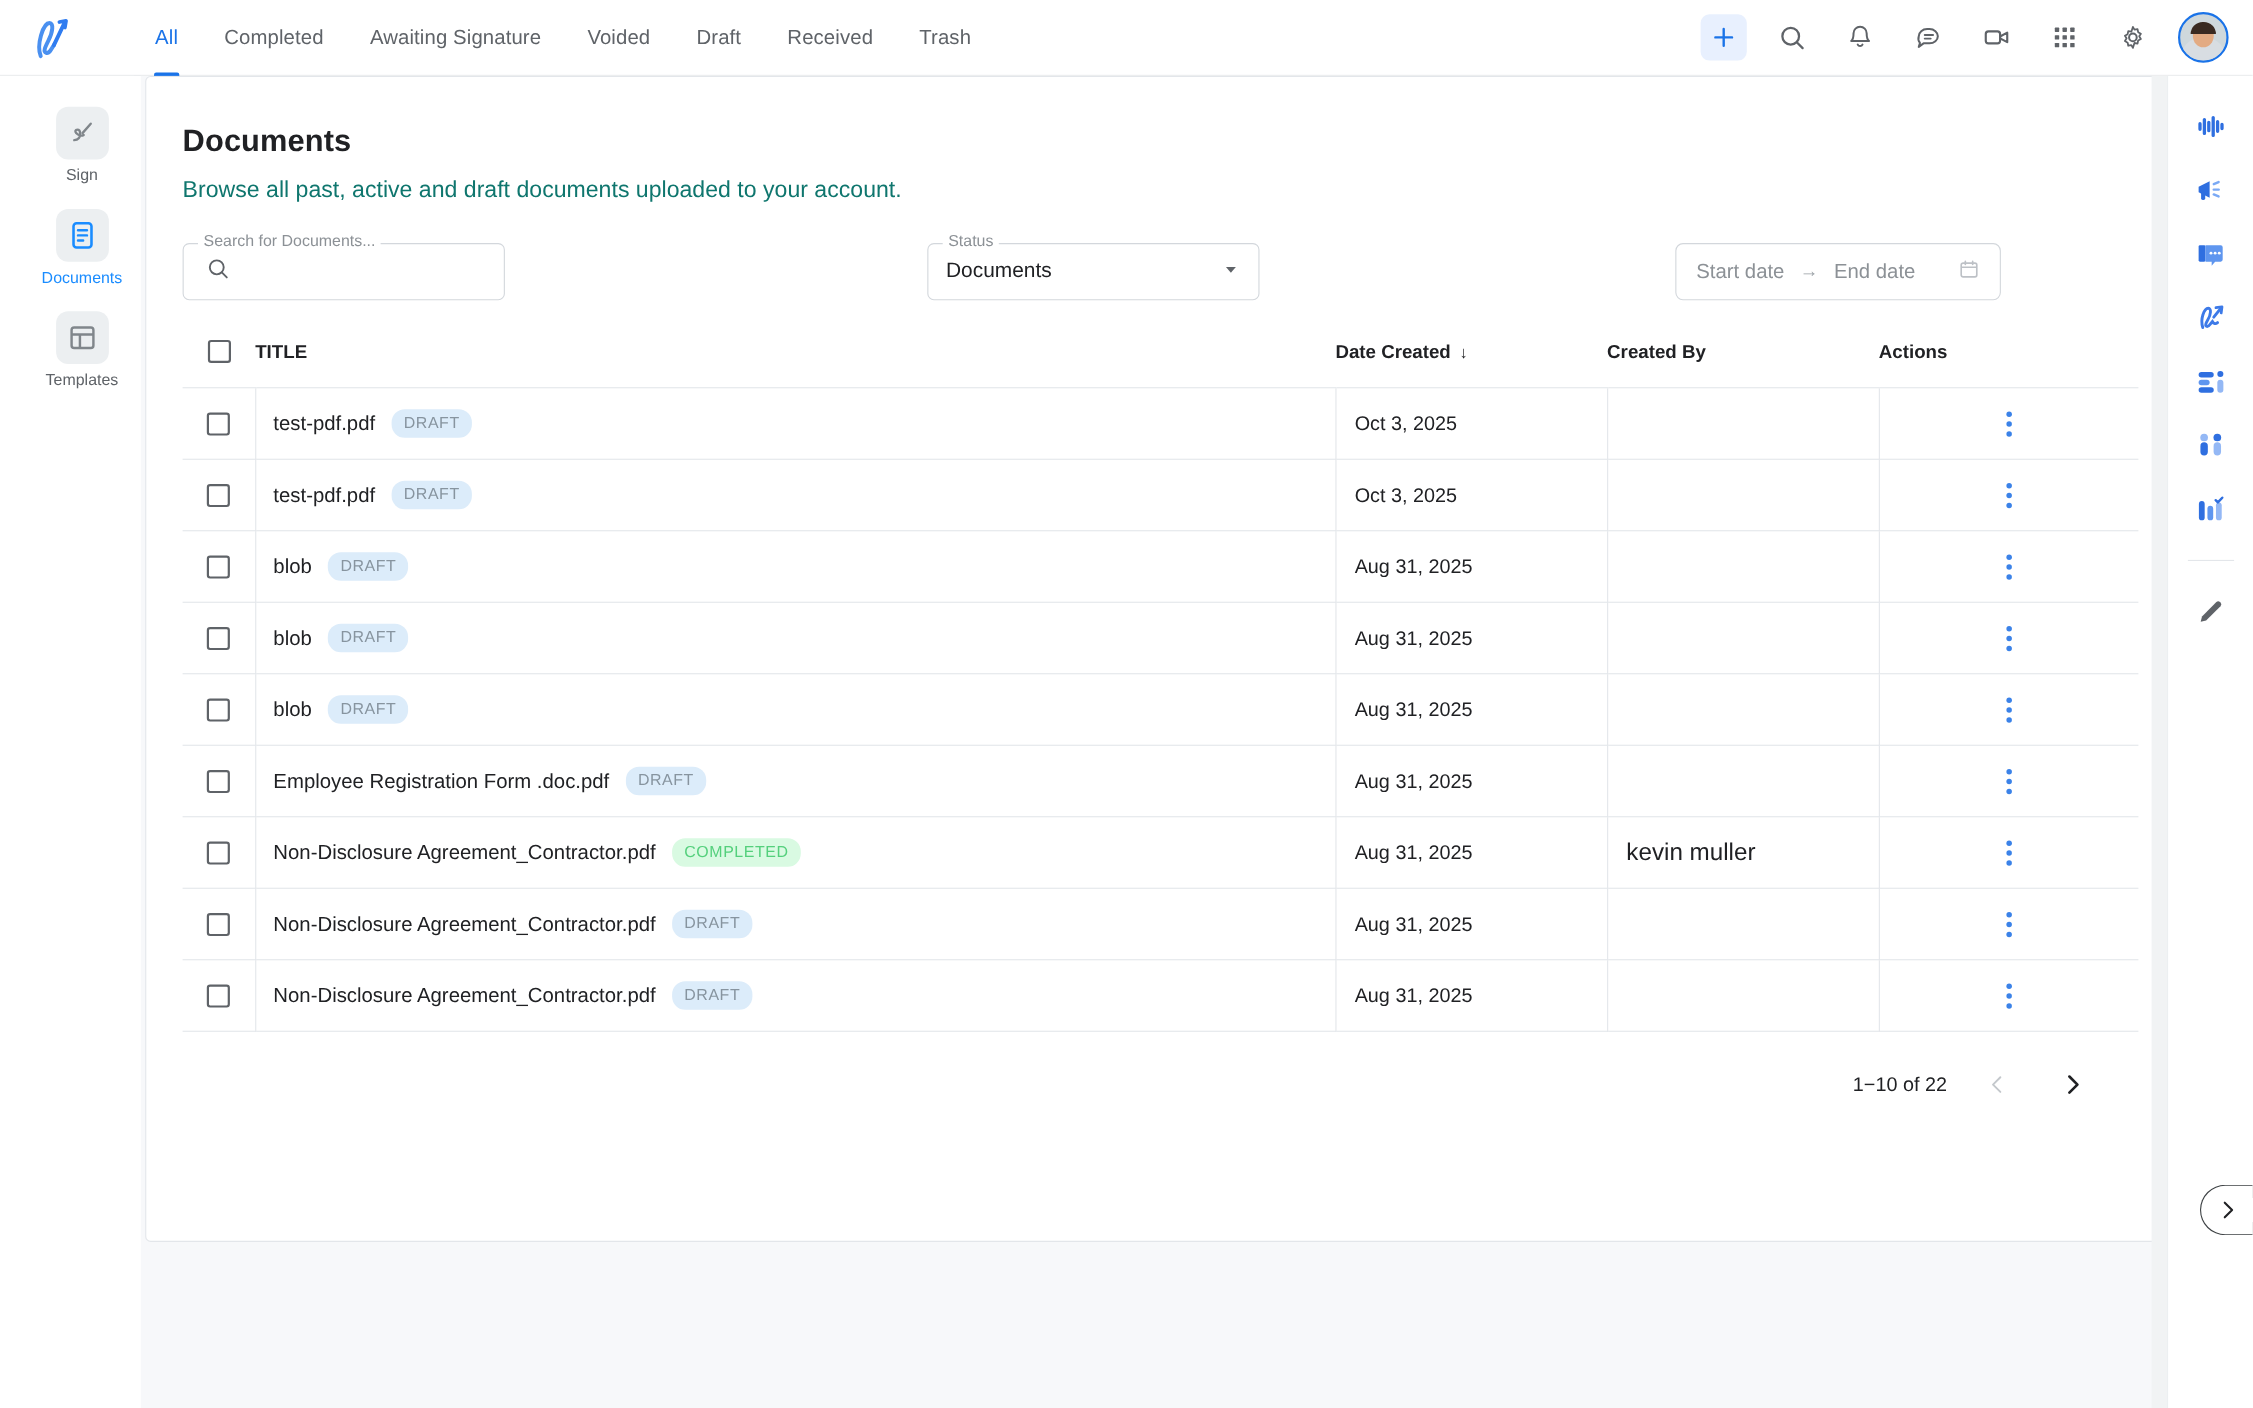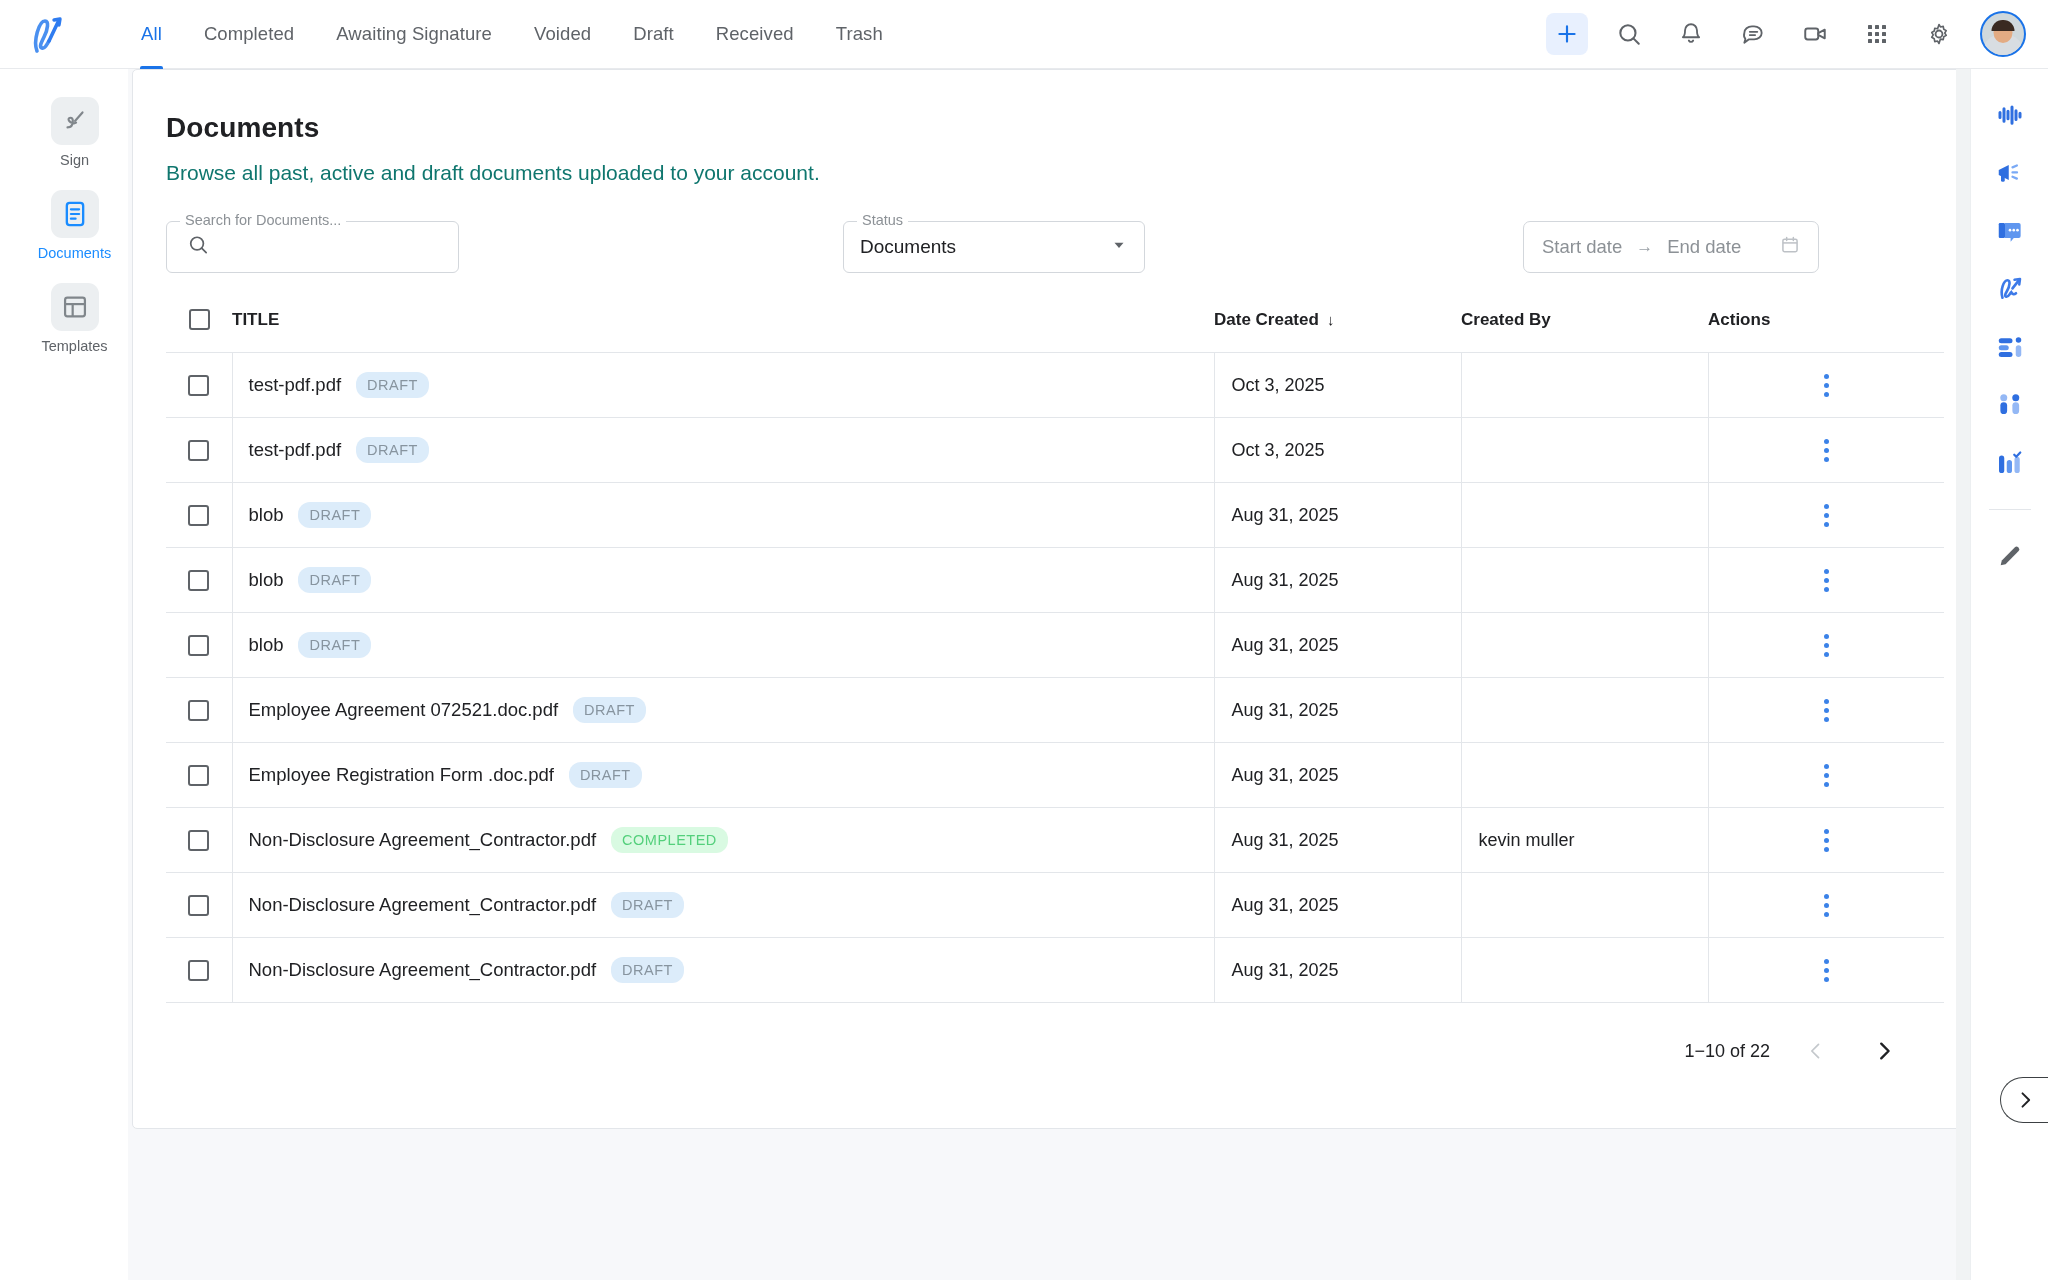--- a/index.html
+++ b/index.html
@@ -126,21 +126,21 @@
   }
   .title-cell { display:flex; align-items:center; padding-left:16px; gap:15px; }
   .title-text { font-size:18.5px; color:#202124; }
   .badge {
     font-size:14.5px; letter-spacing:0.5px; padding:5px 11px; border-radius:12px;
     white-space:nowrap;
   }
   .badge.draft { background:#dcecfa; color:#87949f; }
   .badge.completed { background:#d9fae2; color:#54d07c; }
   .date-cell { font-size:18px; color:#202124; padding-left:17px; }
-  .by-cell { font-size:18px; color:#202124; padding-left:17px; }
+  .by-cell { font-size:22px; color:#202124; padding-left:17px; }
   .act-cell { text-align:center; }
   .kebab { display:inline-flex; flex-direction:column; gap:4px; cursor:pointer; padding:8px 12px;}
   .kebab i { width:5px; height:5px; border-radius:50%; background:#3b82e8; display:block; }
   .sort-arrow { margin-left:8px; font-size:15px; }
 
   
   .pager { display:flex; align-items:center; justify-content:flex-end;
     gap:24px; padding:26px 36px 0 0; }
   .pager-text { font-size:18px; color:#202124; }
   .pg-btn { width:44px; height:44px; display:flex; align-items:center; justify-content:center;
@@ -451,40 +451,20 @@
               <td class="last act-cell"><span class="kebab">
                   <i></i>
                   <i></i>
                   <i></i>
                 </span></td>
             </tr>
             <tr>
               <td class="tcheck"><span class="chk"></span></td>
               <td>
                 <div class="title-cell">
-                  <span class="title-text">Employee Agreement 072521.doc.pdf</span>
-                  <span class="badge draft">DRAFT</span>
-                </div>
-              </td>
-              <td>
-                <div class="date-cell">Aug 31, 2025</div>
-              </td>
-              <td>
-                <div class="by-cell"></div>
-              </td>
-              <td class="last act-cell"><span class="kebab">
-                  <i></i>
-                  <i></i>
-                  <i></i>
-                </span></td>
-            </tr>
-            <tr>
-              <td class="tcheck"><span class="chk"></span></td>
-              <td>
-                <div class="title-cell">
                   <span class="title-text">Employee Registration Form .doc.pdf</span>
                   <span class="badge draft">DRAFT</span>
                 </div>
               </td>
               <td>
                 <div class="date-cell">Aug 31, 2025</div>
               </td>
               <td>
                 <div class="by-cell"></div>
               </td>

